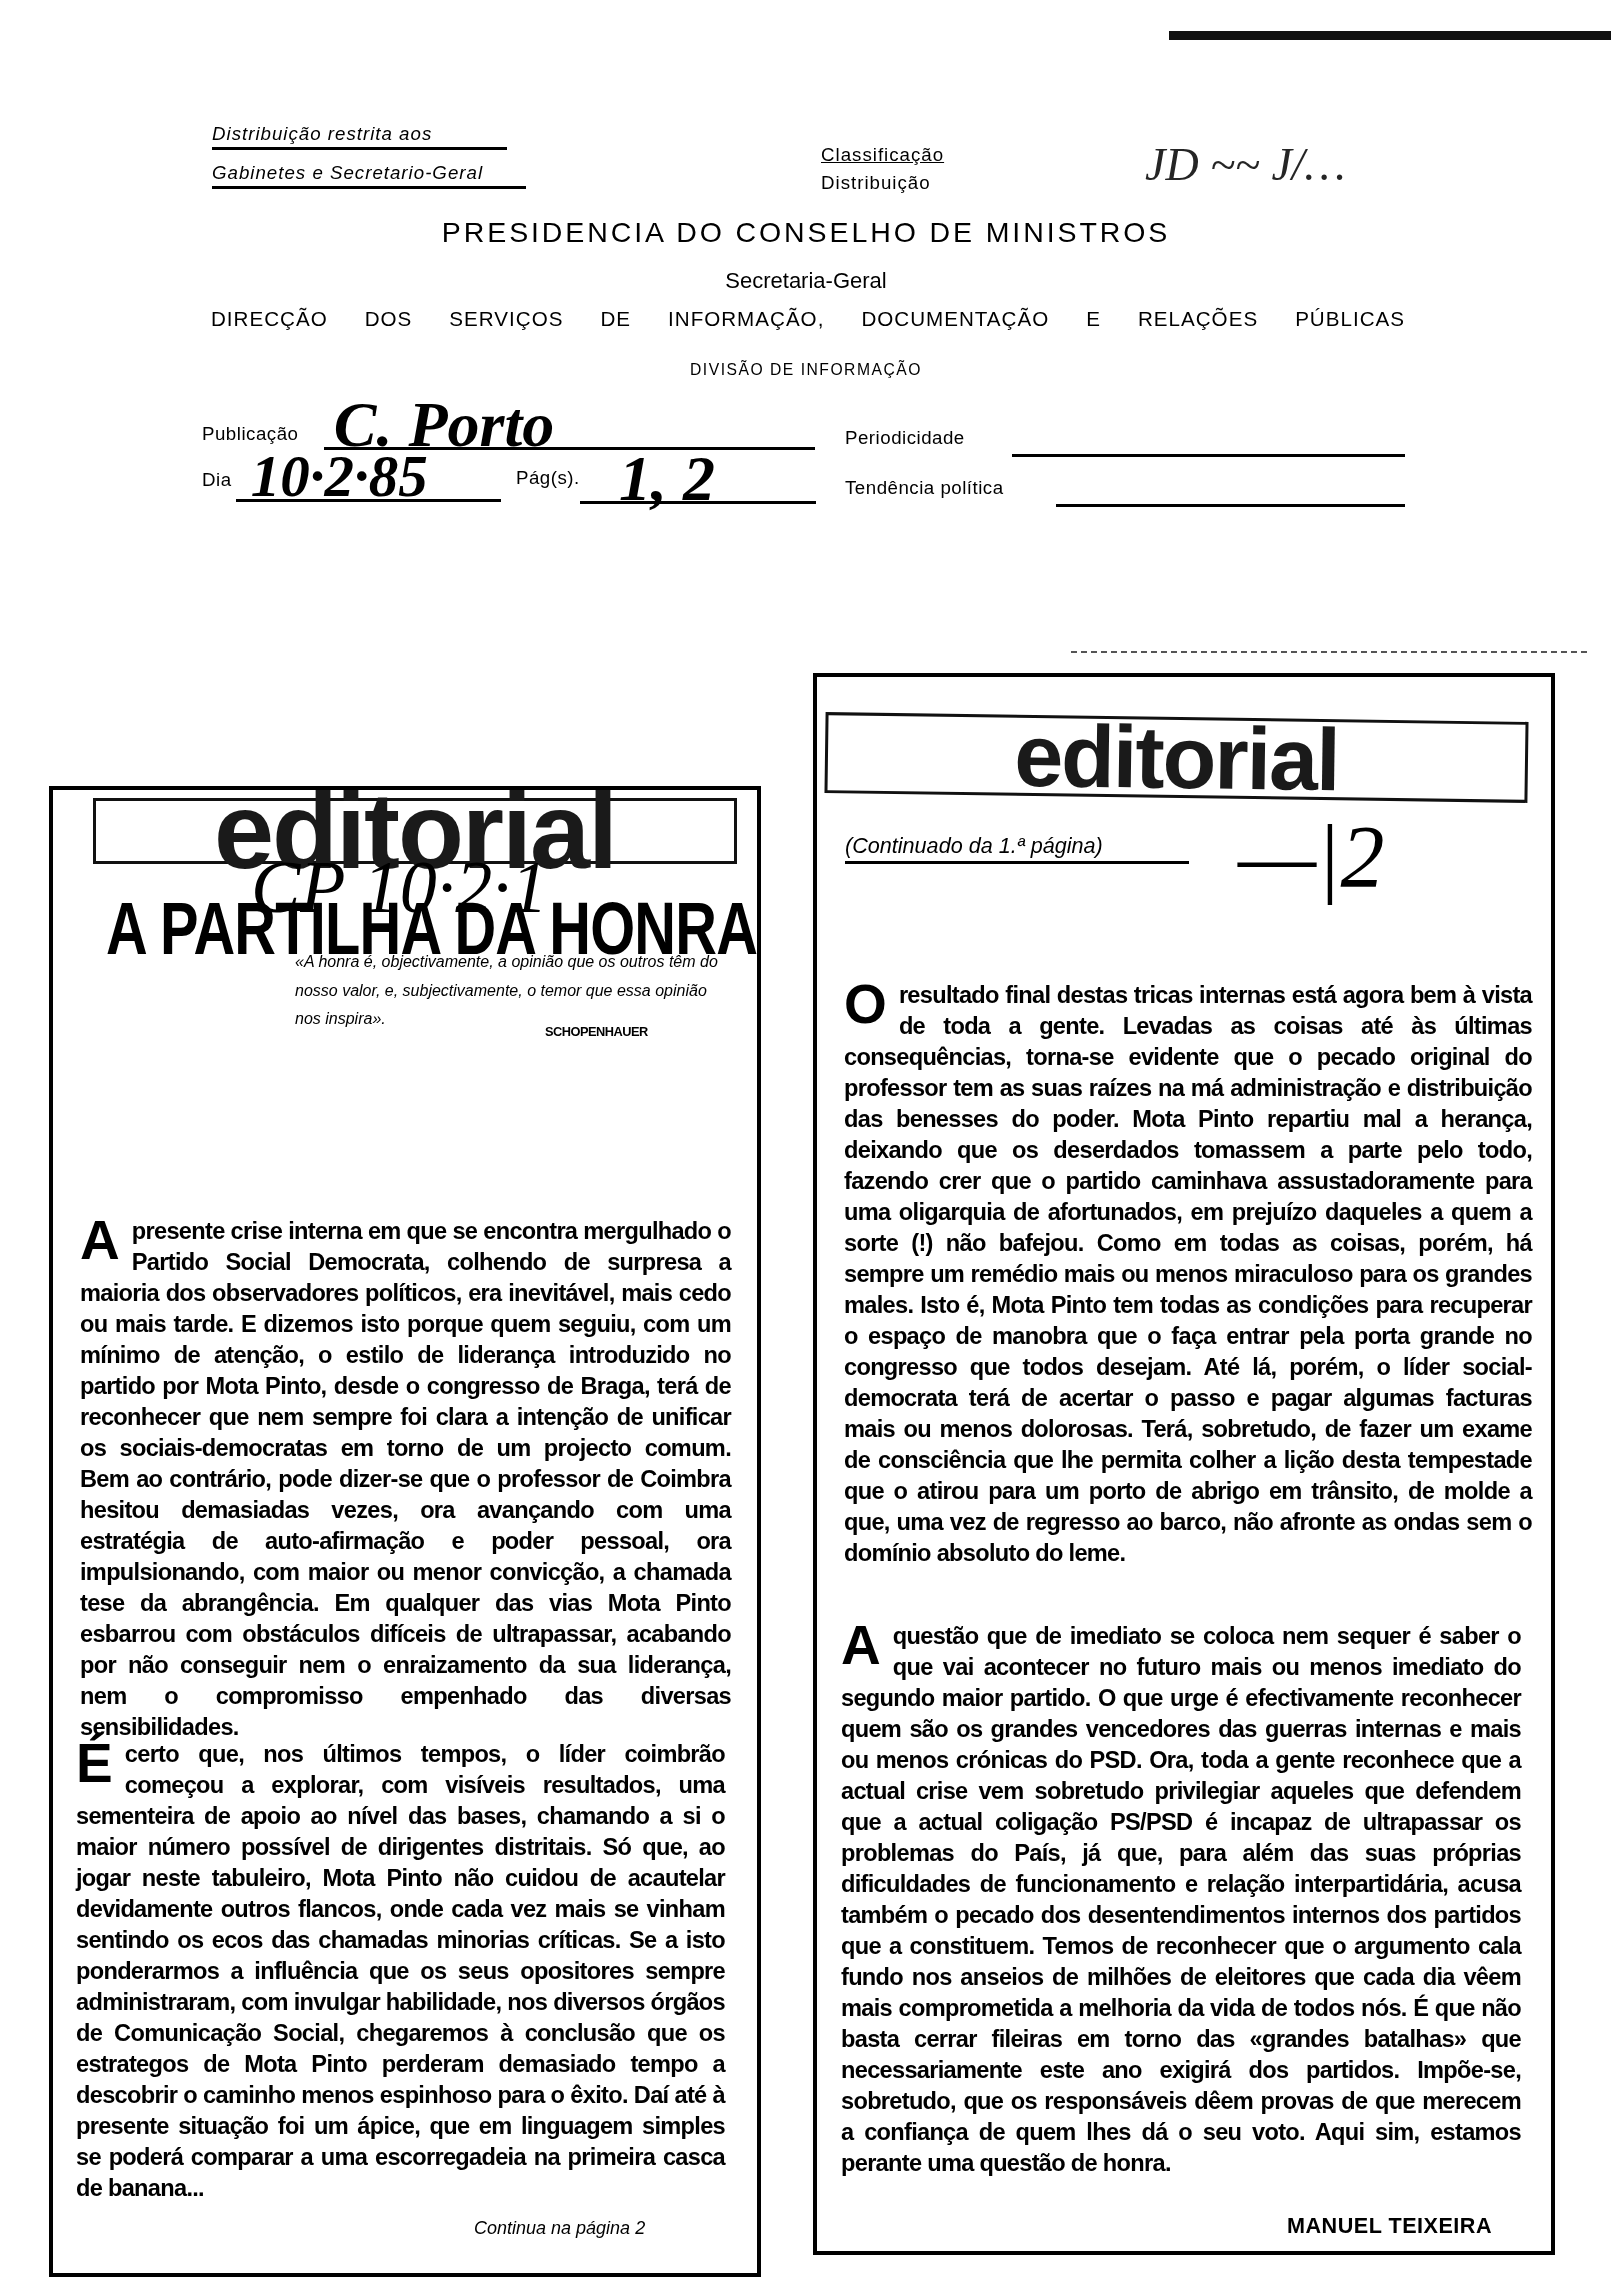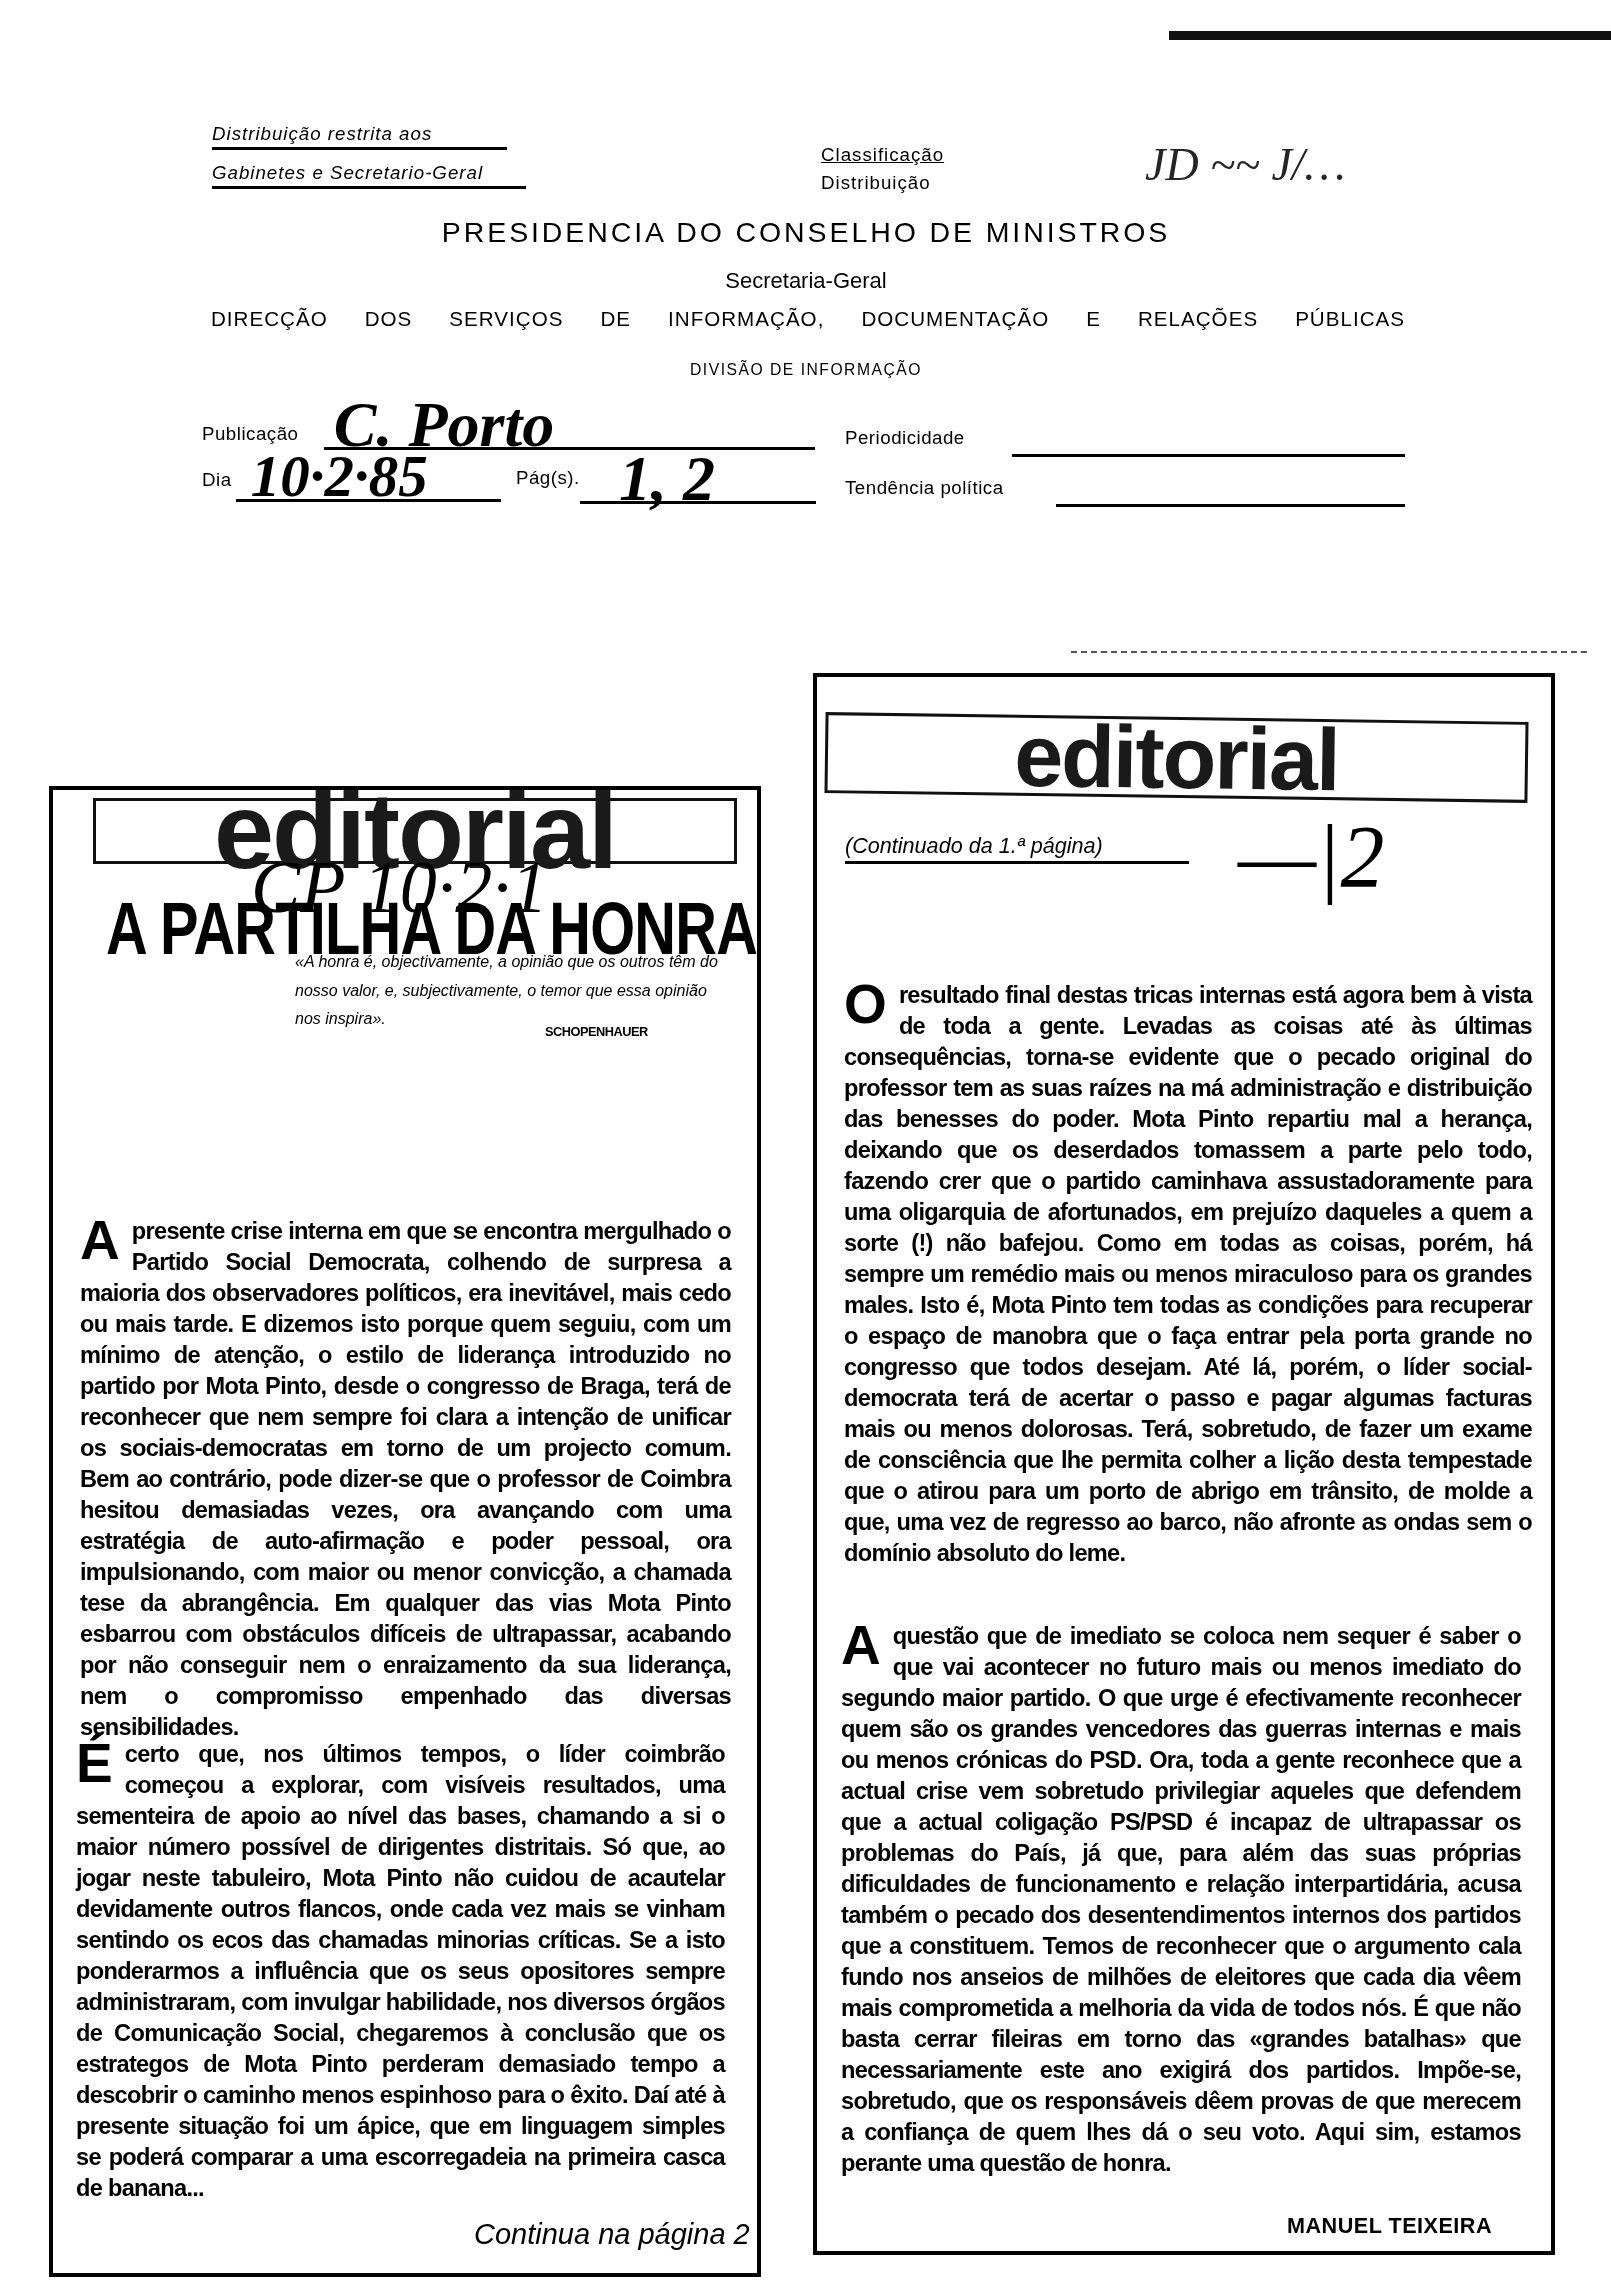--- a/index.html
+++ b/index.html
@@ -16,21 +16,21 @@
   .hand { font-family: "Liberation Serif", serif; font-style: italic; font-size: 64px; font-weight: bold; line-height: 1; }
   .box { border: 4.4px solid #000; box-sizing: border-box; }
   .mast { border: 3.4px solid #111; box-sizing: border-box; display: flex; align-items: center; justify-content: center; }
   .mast span { font-family: "Liberation Sans", sans-serif; font-weight: bold; font-size: 108px; letter-spacing: -2px; color: #1a1a1a; line-height: 1; }
   .headline { font-family: "Liberation Sans", sans-serif; font-weight: bold; font-size: 74px; letter-spacing: -1px; transform: scaleX(0.78); transform-origin: left top; white-space: nowrap; line-height: 1; }
   .quote { font-style: italic; font-size: 16px; line-height: 28.5px; }
   .attrib { font-weight: bold; font-size: 12.8px; letter-spacing: -0.5px; }
   .body-col { font-family: "Liberation Sans", sans-serif; font-weight: bold; font-size: 23.6px; line-height: 31px; text-align: justify; letter-spacing: -0.7px; }
   .body-col p { margin: 0; }
   .dropcap { float: left; font-size: 55px; line-height: 44px; margin: 2px 12.8px 0 0; font-weight: bold; }
-  .cont { font-style: italic; font-size: 29px; }
+  .cont { font-style: italic; font-size: 18px; }
   .sig { font-weight: bold; font-size: 21.6px; letter-spacing: 0.5px; }
   .scribble { font-family: "Liberation Serif", serif; font-style: italic; font-size: 59px; color: #000; }
 </style>
 </head>
 <body>
 
 <div class="abs topbar"></div>
 
 <div class="abs hdr-small hdr-italic ul" style="left:212px; top:123px; width:295px; padding-bottom:2px;">Distribuição restrita aos</div>
 <div class="abs hdr-small hdr-italic ul" style="left:212px; top:162px; width:314px; padding-bottom:2px;">Gabinetes e Secretario-Geral</div>

